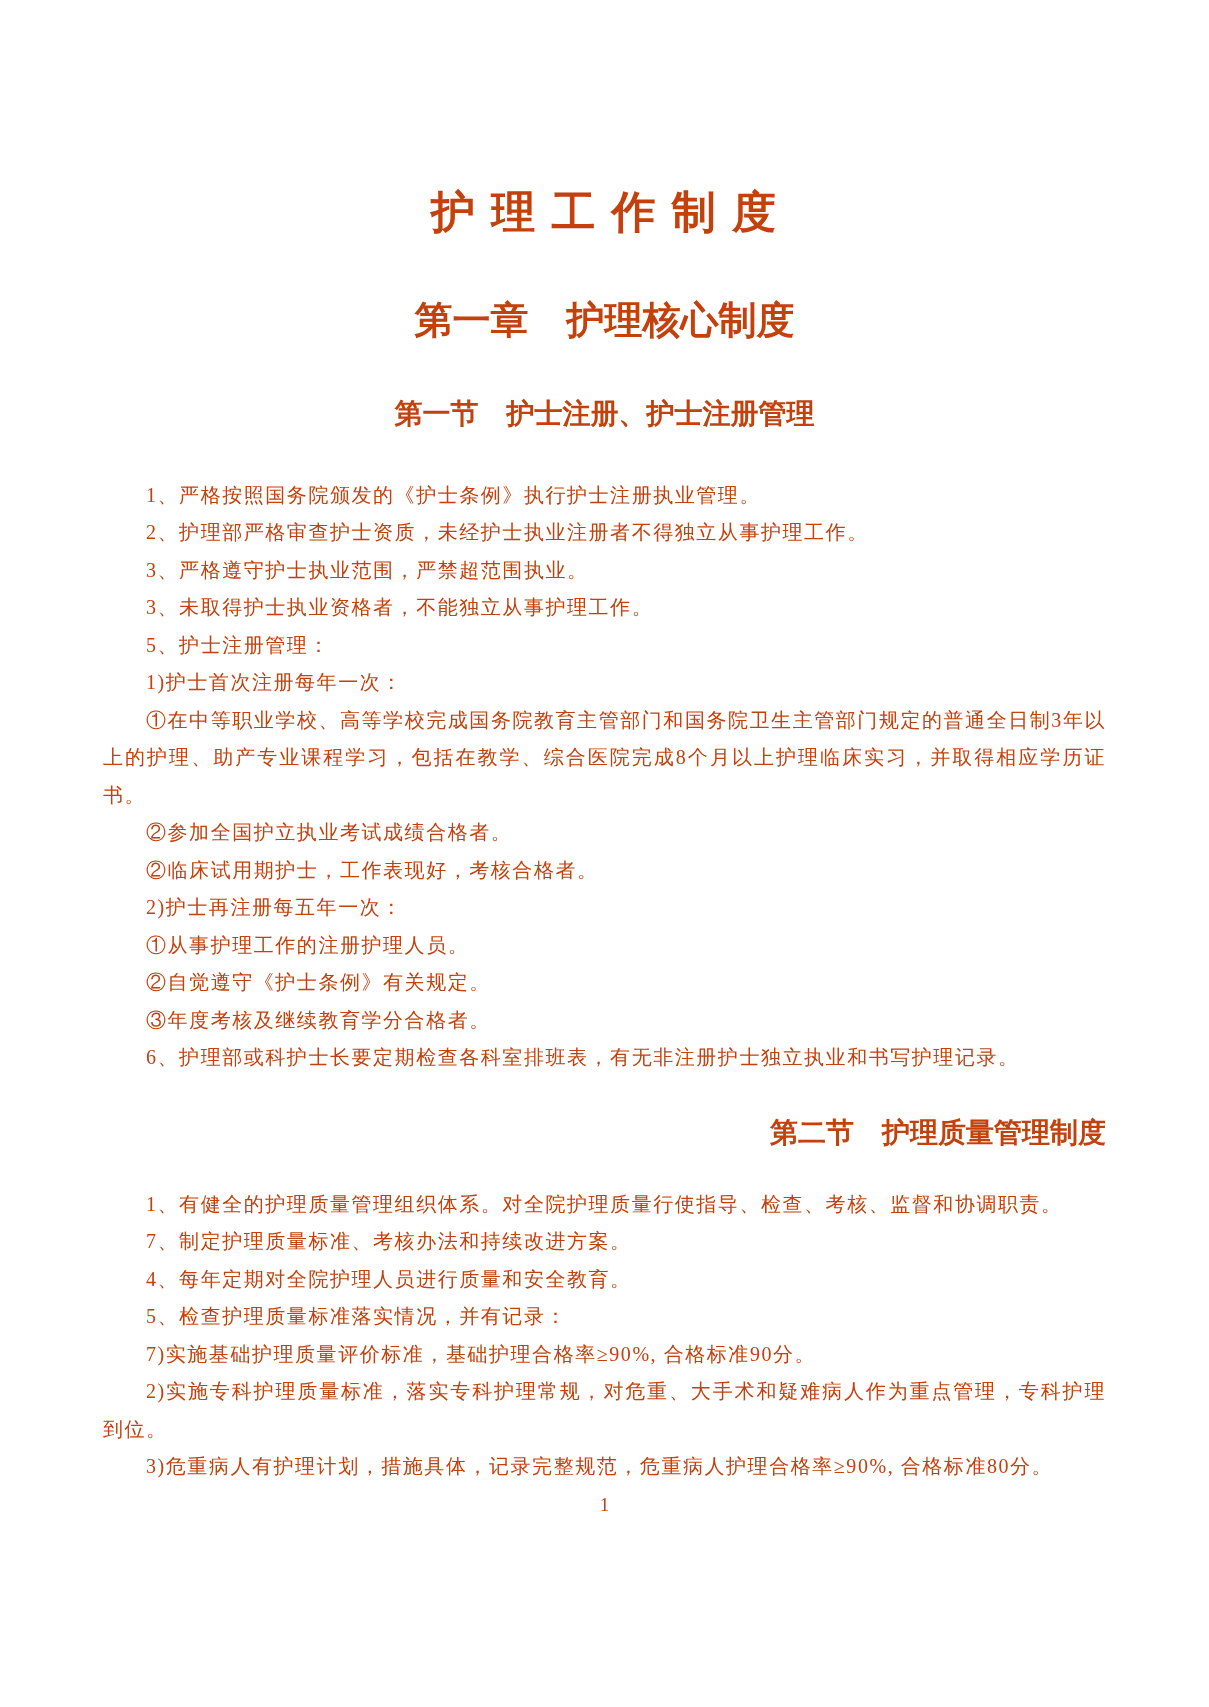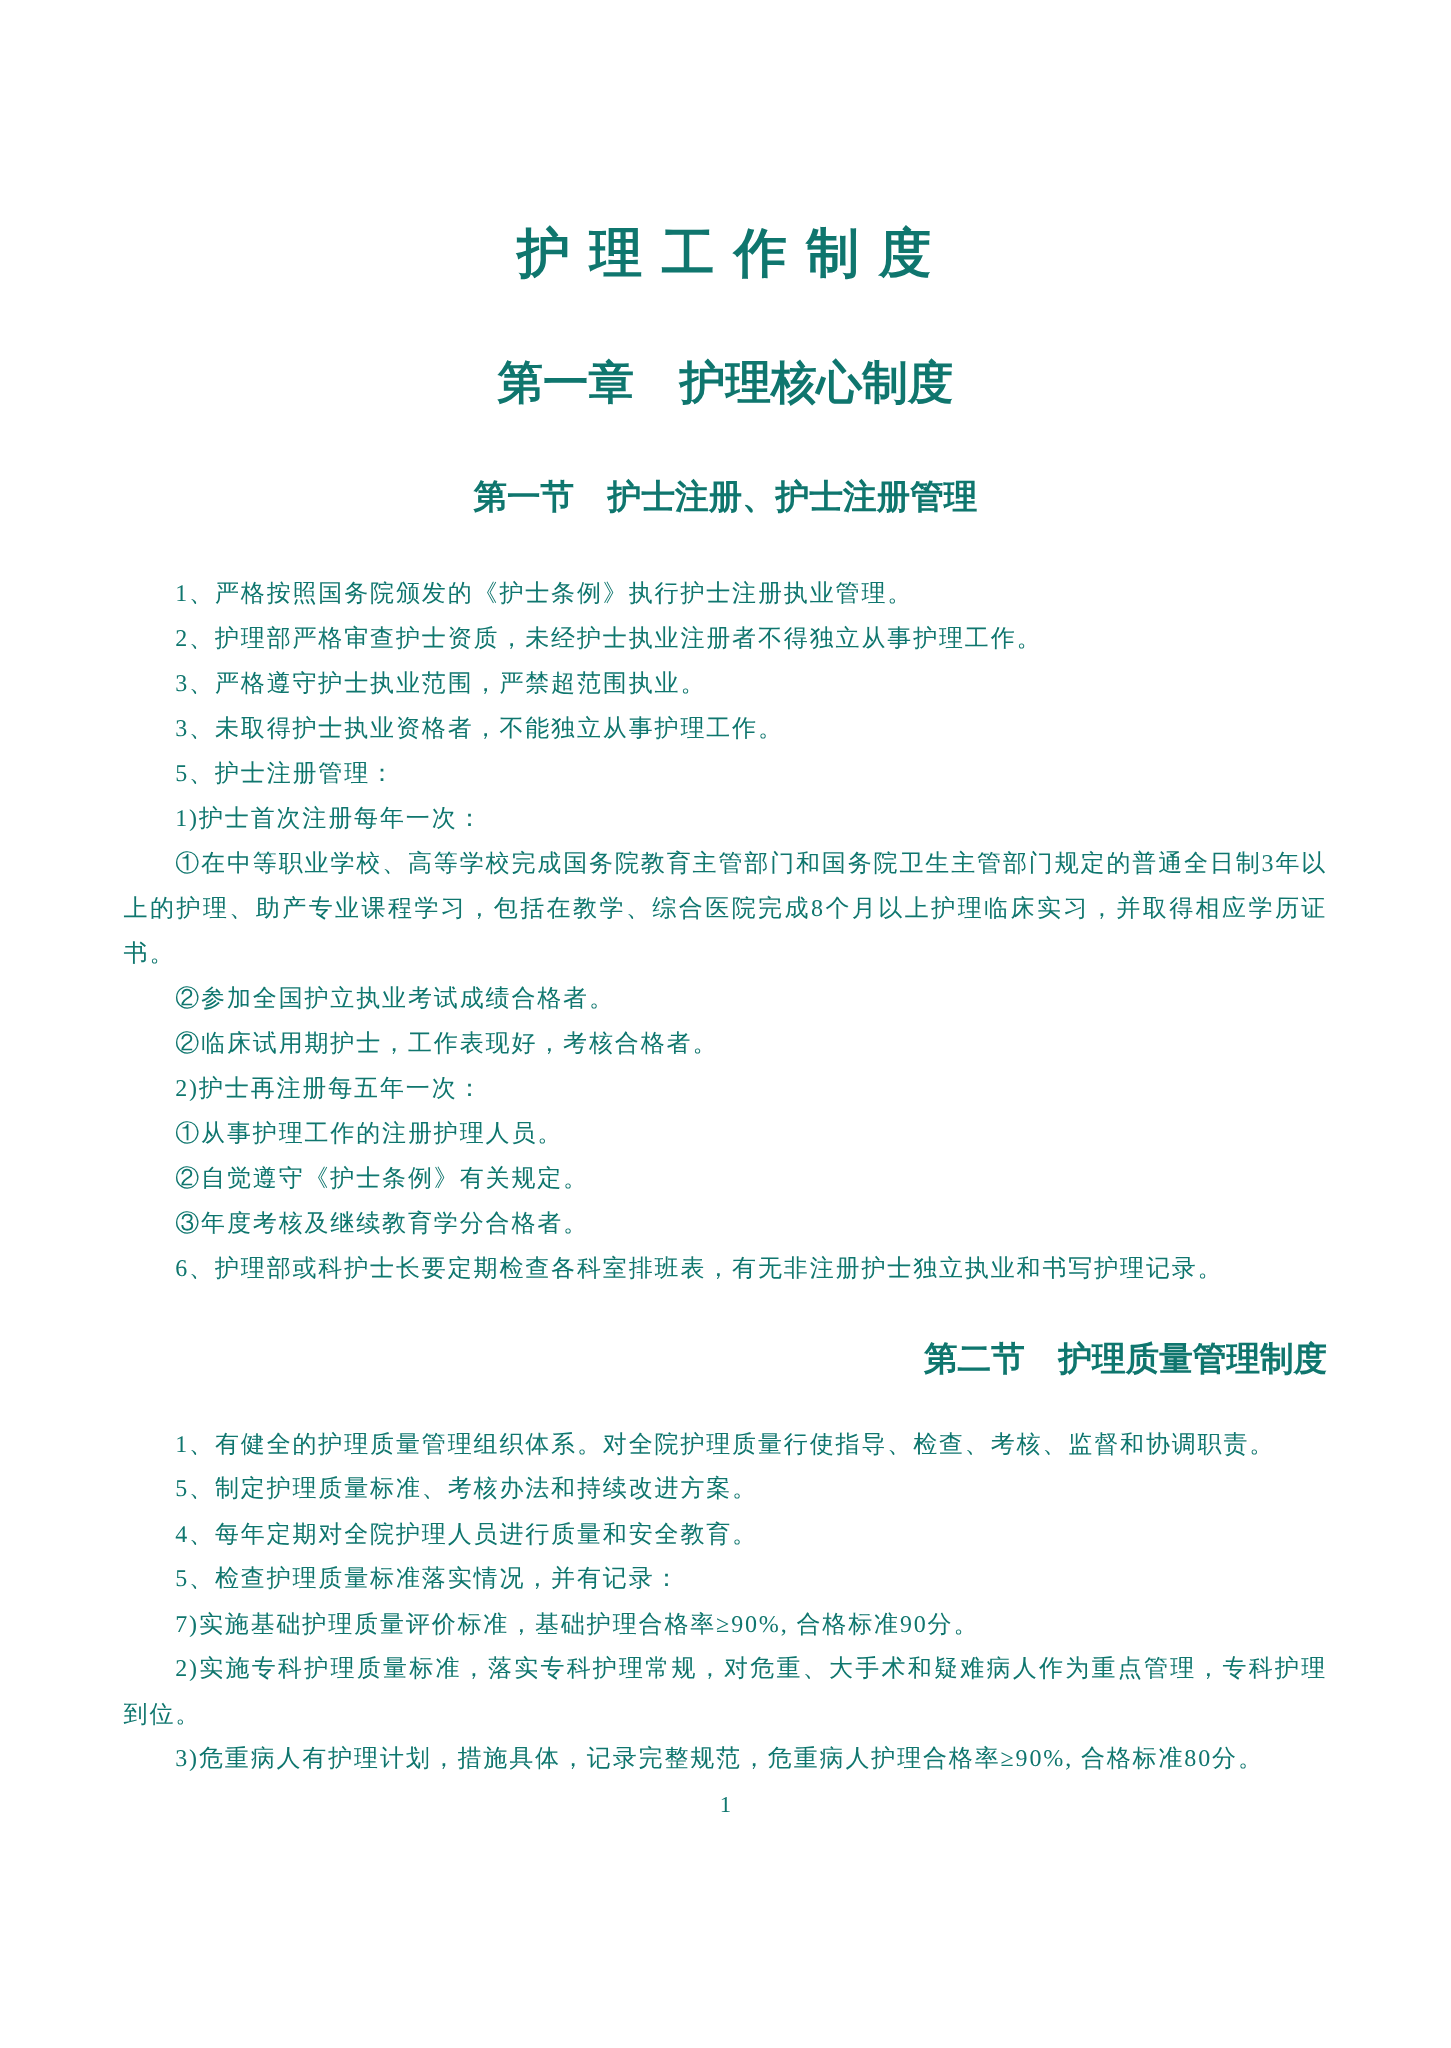--- a/index.html
+++ b/index.html
@@ -5,21 +5,21 @@
   html, body {
     margin: 0;
     padding: 0;
     background: #ffffff;
   }
   .page {
     position: relative;
     width: 1209px;
     height: 1707px;
     background: #ffffff;
-    color: #0f766e;
+    color: #c2410c;
     overflow: hidden;
     font-family: "Liberation Serif", "DejaVu Serif", serif;
   }
   .content {
     margin: 0 103px;
     width: 1003px;
   }
   .doc-title {
     margin: 188px 0 0 0;
     text-align: center;
@@ -97,21 +97,21 @@
       <p>①从事护理工作的注册护理人员。</p>
       <p>②自觉遵守《护士条例》有关规定。</p>
       <p>③年度考核及继续教育学分合格者。</p>
       <p>6、护理部或科护士长要定期检查各科室排班表，有无非注册护士独立执业和书写护理记录。</p>
     </div>
 
     <h3 class="section-heading second">第二节　护理质量管理制度</h3>
 
     <div class="body-block second">
       <p>1、有健全的护理质量管理组织体系。对全院护理质量行使指导、检查、考核、监督和协调职责。</p>
-      <p>5、制定护理质量标准、考核办法和持续改进方案。</p>
+      <p>7、制定护理质量标准、考核办法和持续改进方案。</p>
       <p>4、每年定期对全院护理人员进行质量和安全教育。</p>
       <p>5、检查护理质量标准落实情况，并有记录：</p>
       <p>7)实施基础护理质量评价标准，基础护理合格率≥90%, 合格标准90分。</p>
       <p>2)实施专科护理质量标准，落实专科护理常规，对危重、大手术和疑难病人作为重点管理，专科护理到位。</p>
       <p>3)危重病人有护理计划，措施具体，记录完整规范，危重病人护理合格率≥90%, 合格标准80分。</p>
     </div>
 
     <div class="page-number">1</div>
 
   </div>

